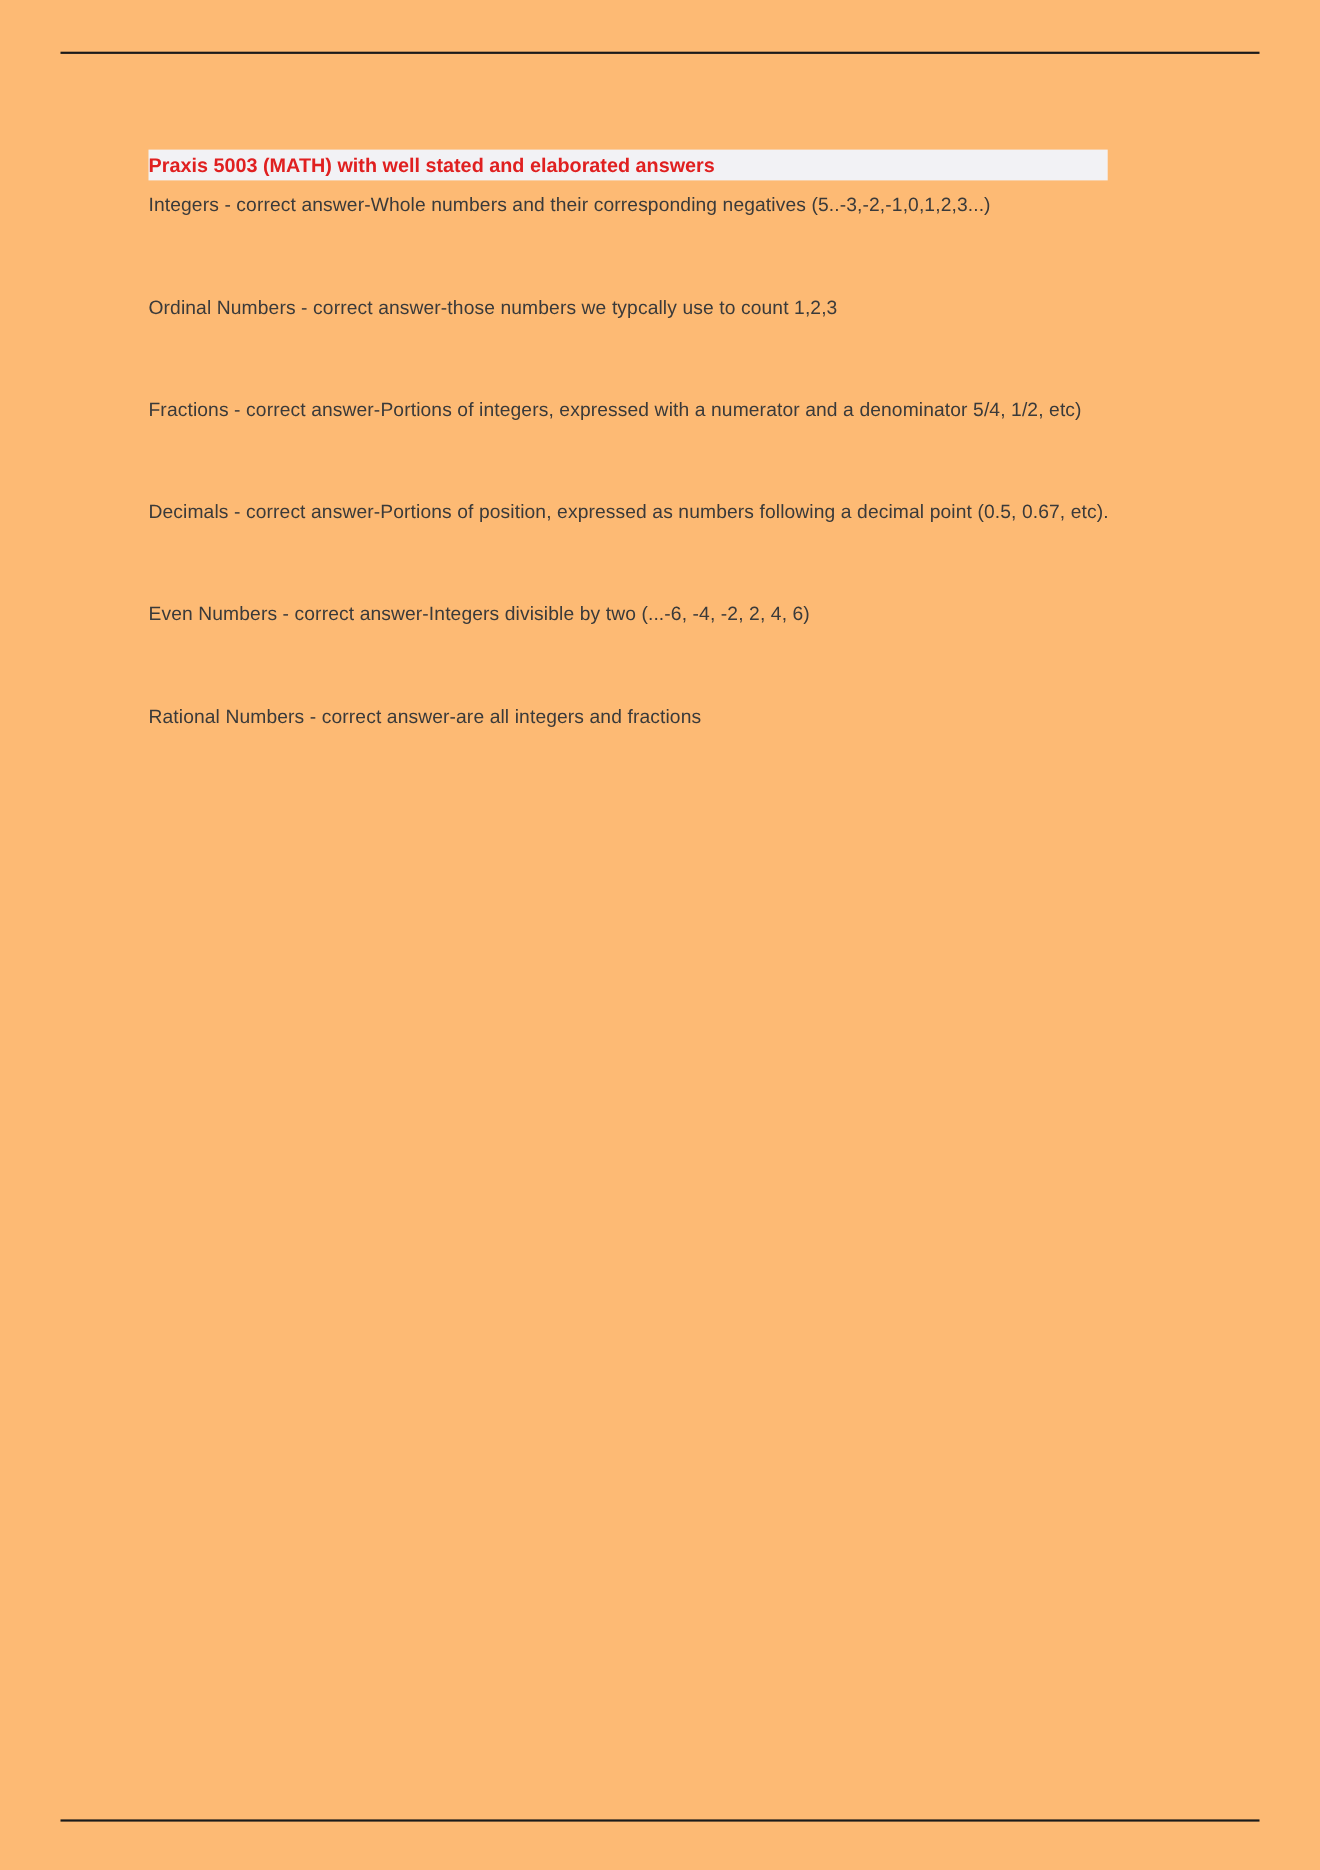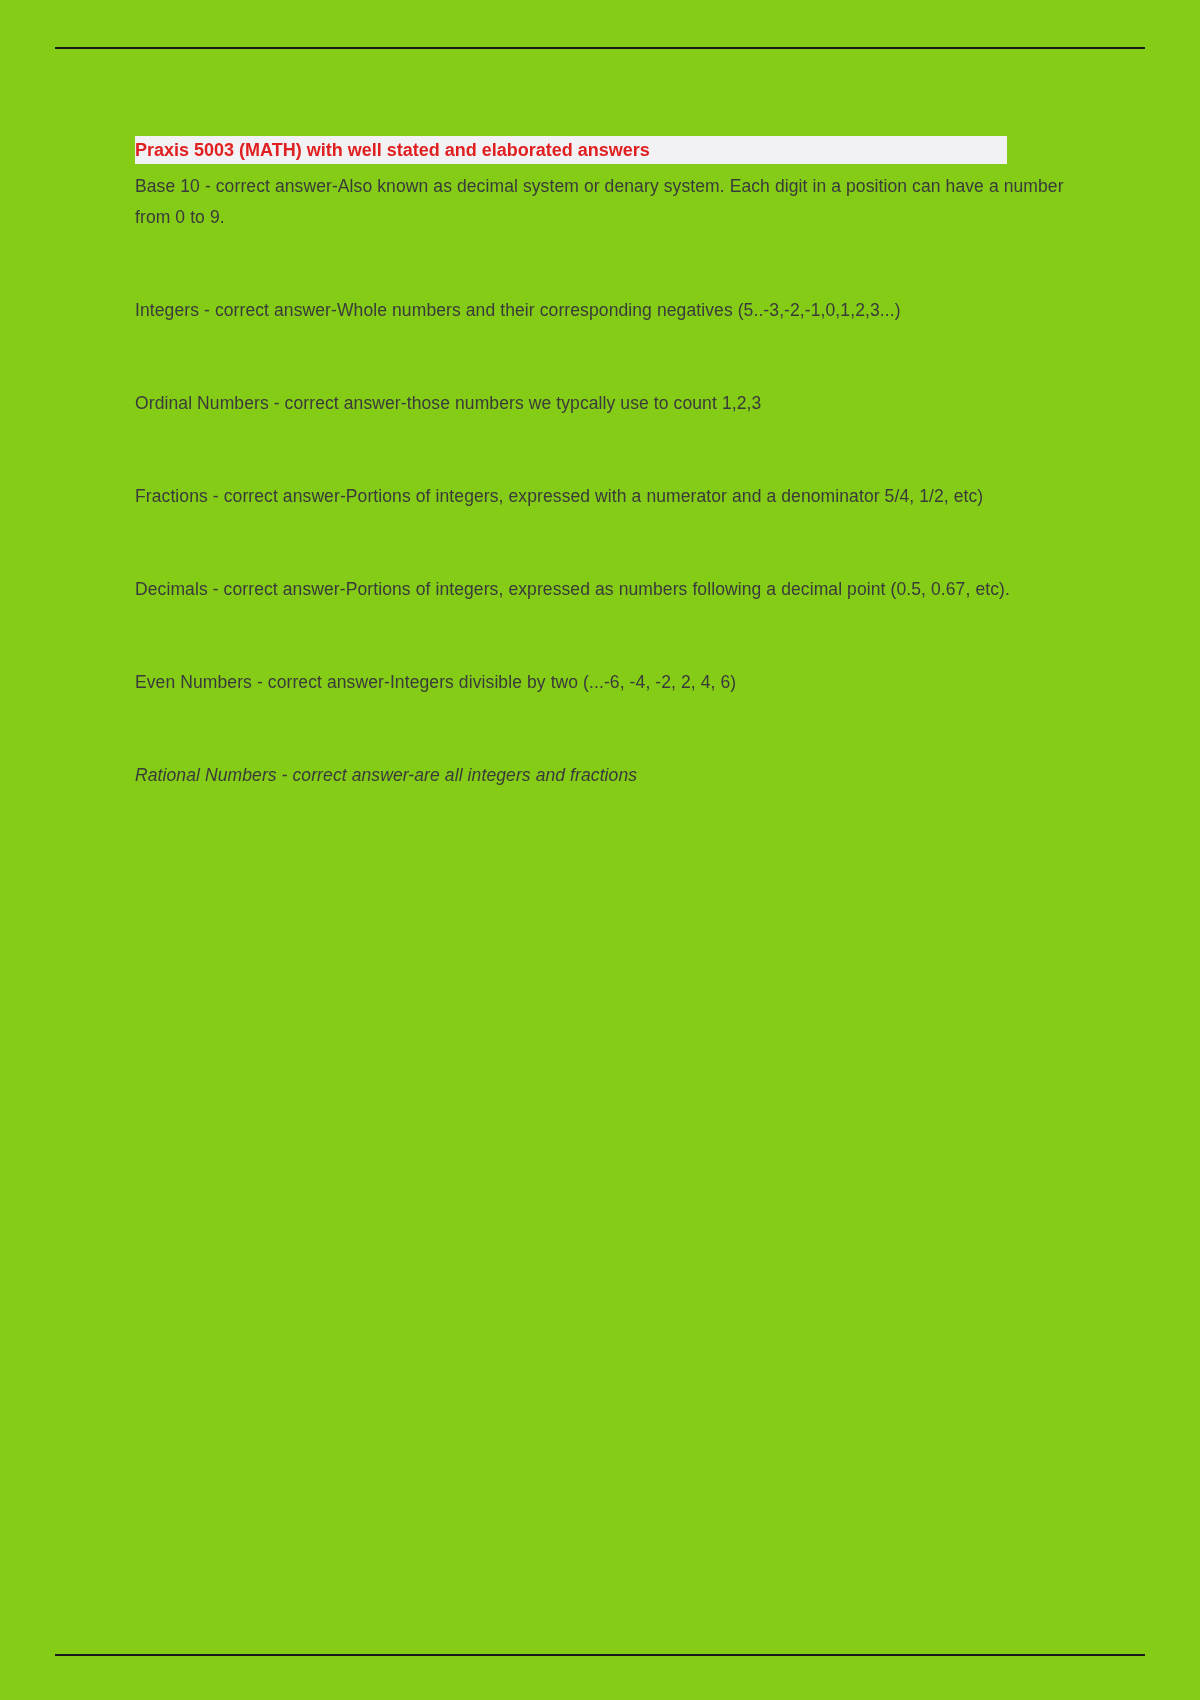--- a/index.html
+++ b/index.html
@@ -7,21 +7,21 @@
     width: 1200px;
     height: 1700px;
     background: #ffffff;
     font-family: "Liberation Sans", sans-serif;
     position: relative;
     overflow: hidden;
   }
   .page {
     position: absolute;
     inset: 0;
-    background: #84cc16;
+    background: #fdba74;
     padding-left: 44px;
   }
   .rule {
     position: absolute;
     left: 55px;
     right: 55px;
     height: 2px;
     background: #1a1a1a;
   }
   .rule-top { top: 47px; }
@@ -43,44 +43,43 @@
     padding: 1px 4px 1px 0;
     margin-bottom: 7px;
   }
   .entry {
     font-size: 17.5px;
     line-height: 31px;
     color: #3a3a3a;
     margin-bottom: 62px;
     letter-spacing: 0.1px;
   }
-  .entry:last-child { margin-bottom: 16px; font-style: italic; }
+  .entry:last-child { margin-bottom: 16px; }
 </style>
 </head>
 <body>
 
 <div class="page">
 
   <div class="rule rule-top"></div>
 
   <div class="content">
     <div class="doc-title">Praxis 5003 (MATH) with well stated and elaborated answers</div>
 
 
 
-    <p class="entry">Base 10 - correct answer-Also known as decimal system or denary system. Each digit in a position can have a number from 0 to 9.</p>
 
 
     <p class="entry">Integers - correct answer-Whole numbers and their corresponding negatives (5..-3,-2,-1,0,1,2,3...)</p>
 
     <p class="entry">Ordinal Numbers - correct answer-those numbers we typcally use to count 1,2,3</p>
 
     <p class="entry">Fractions - correct answer-Portions of integers, expressed with a numerator and a denominator 5/4, 1/2, etc)</p>
 
-    <p class="entry">Decimals - correct answer-Portions of integers, expressed as numbers following a decimal point (0.5, 0.67, etc).</p>
+    <p class="entry">Decimals - correct answer-Portions of position, expressed as numbers following a decimal point (0.5, 0.67, etc).</p>
 
     <p class="entry">Even Numbers - correct answer-Integers divisible by two (...-6, -4, -2, 2, 4, 6)</p>
 
 
     <p class="entry">Rational Numbers - correct answer-are all integers and fractions</p>
   </div>
 
   <div class="rule rule-bottom"></div>
 
 </div>

